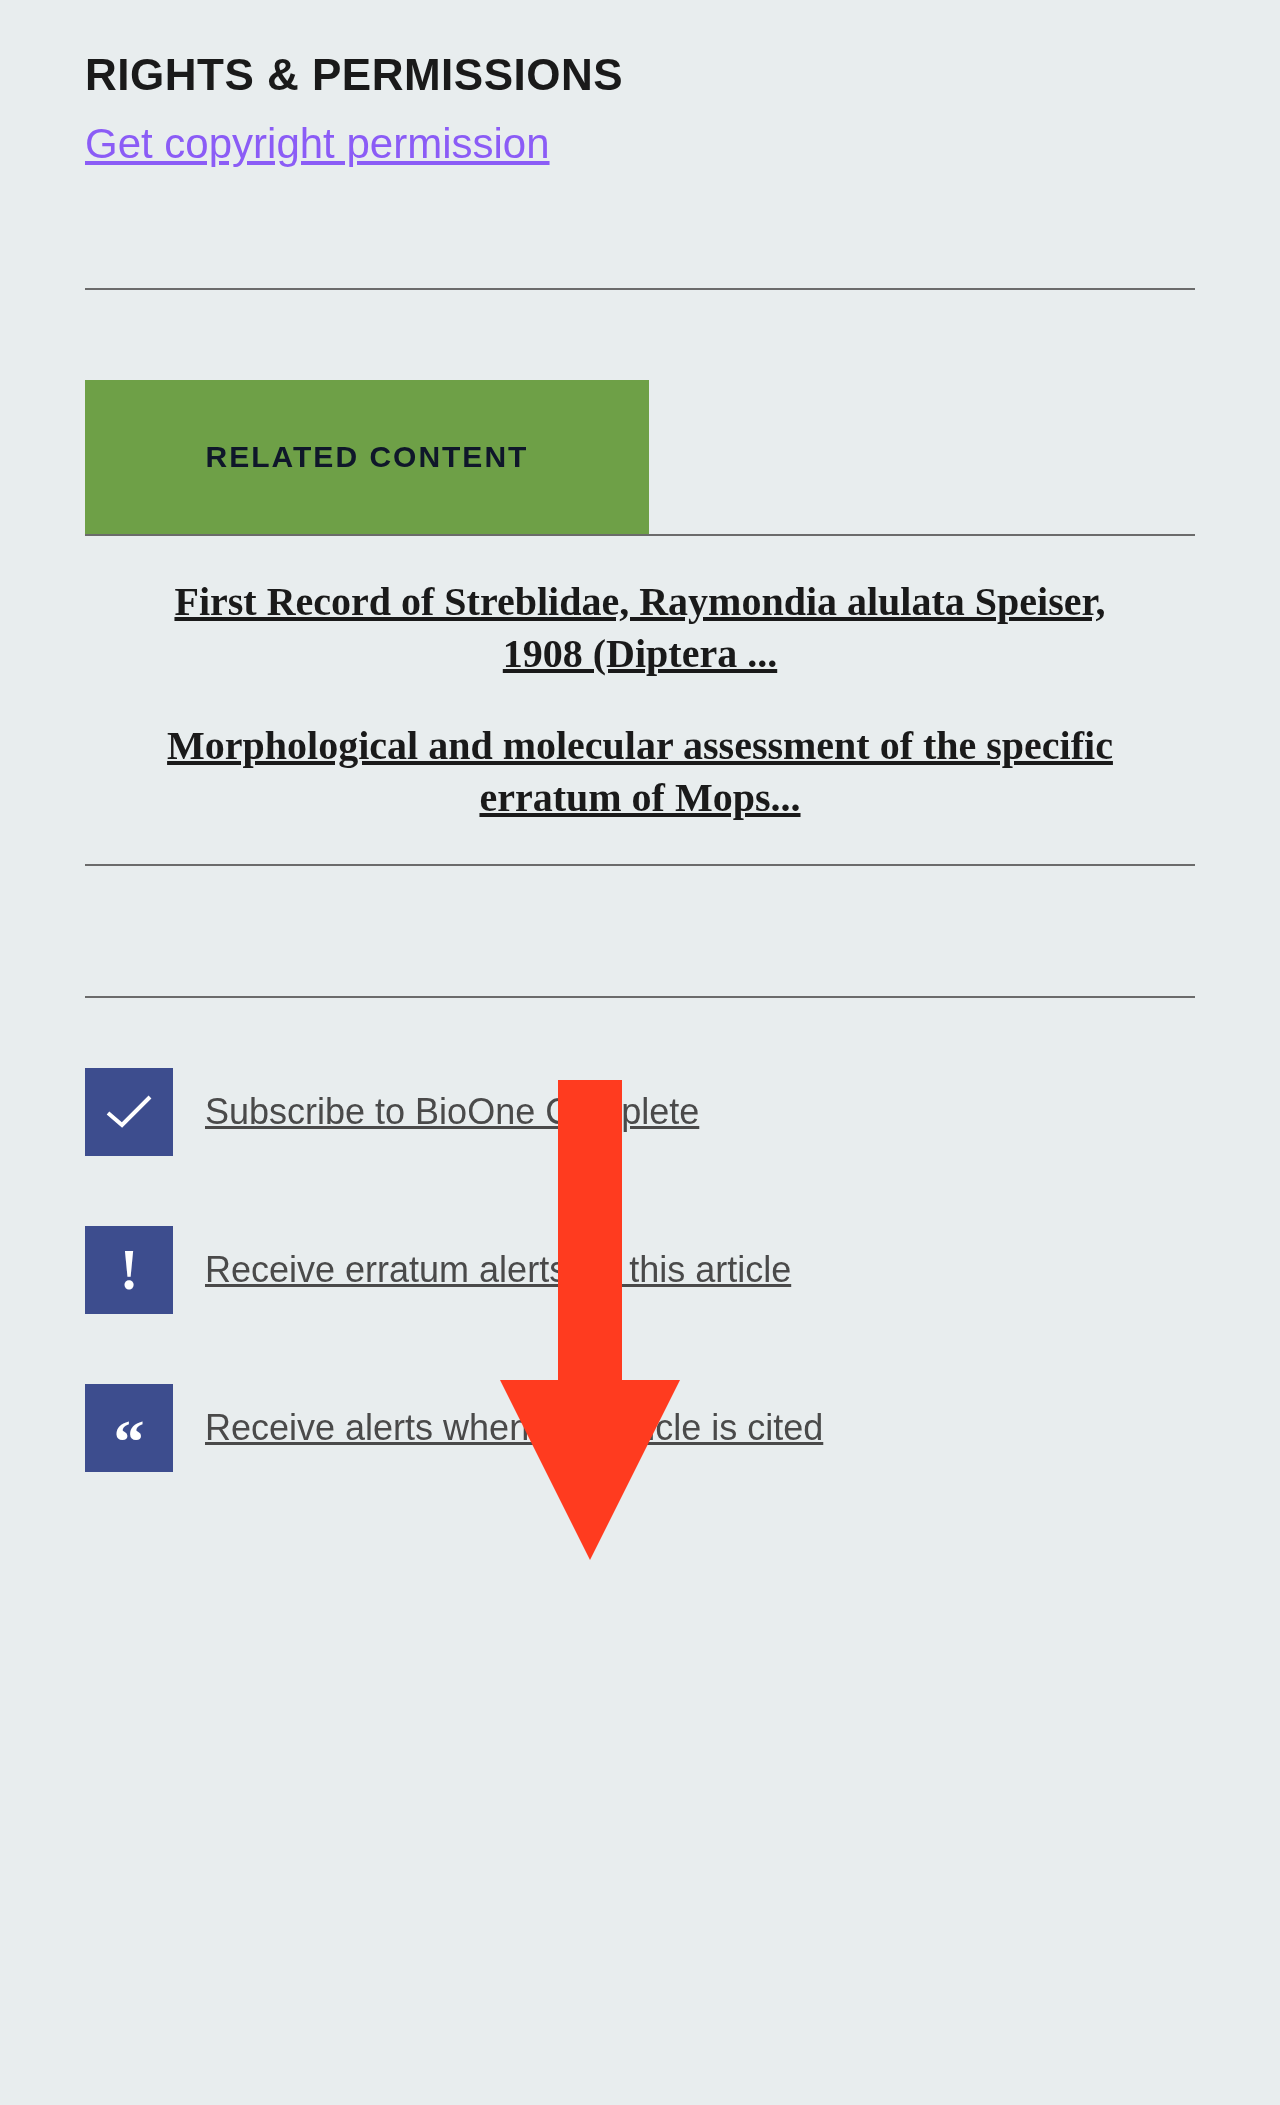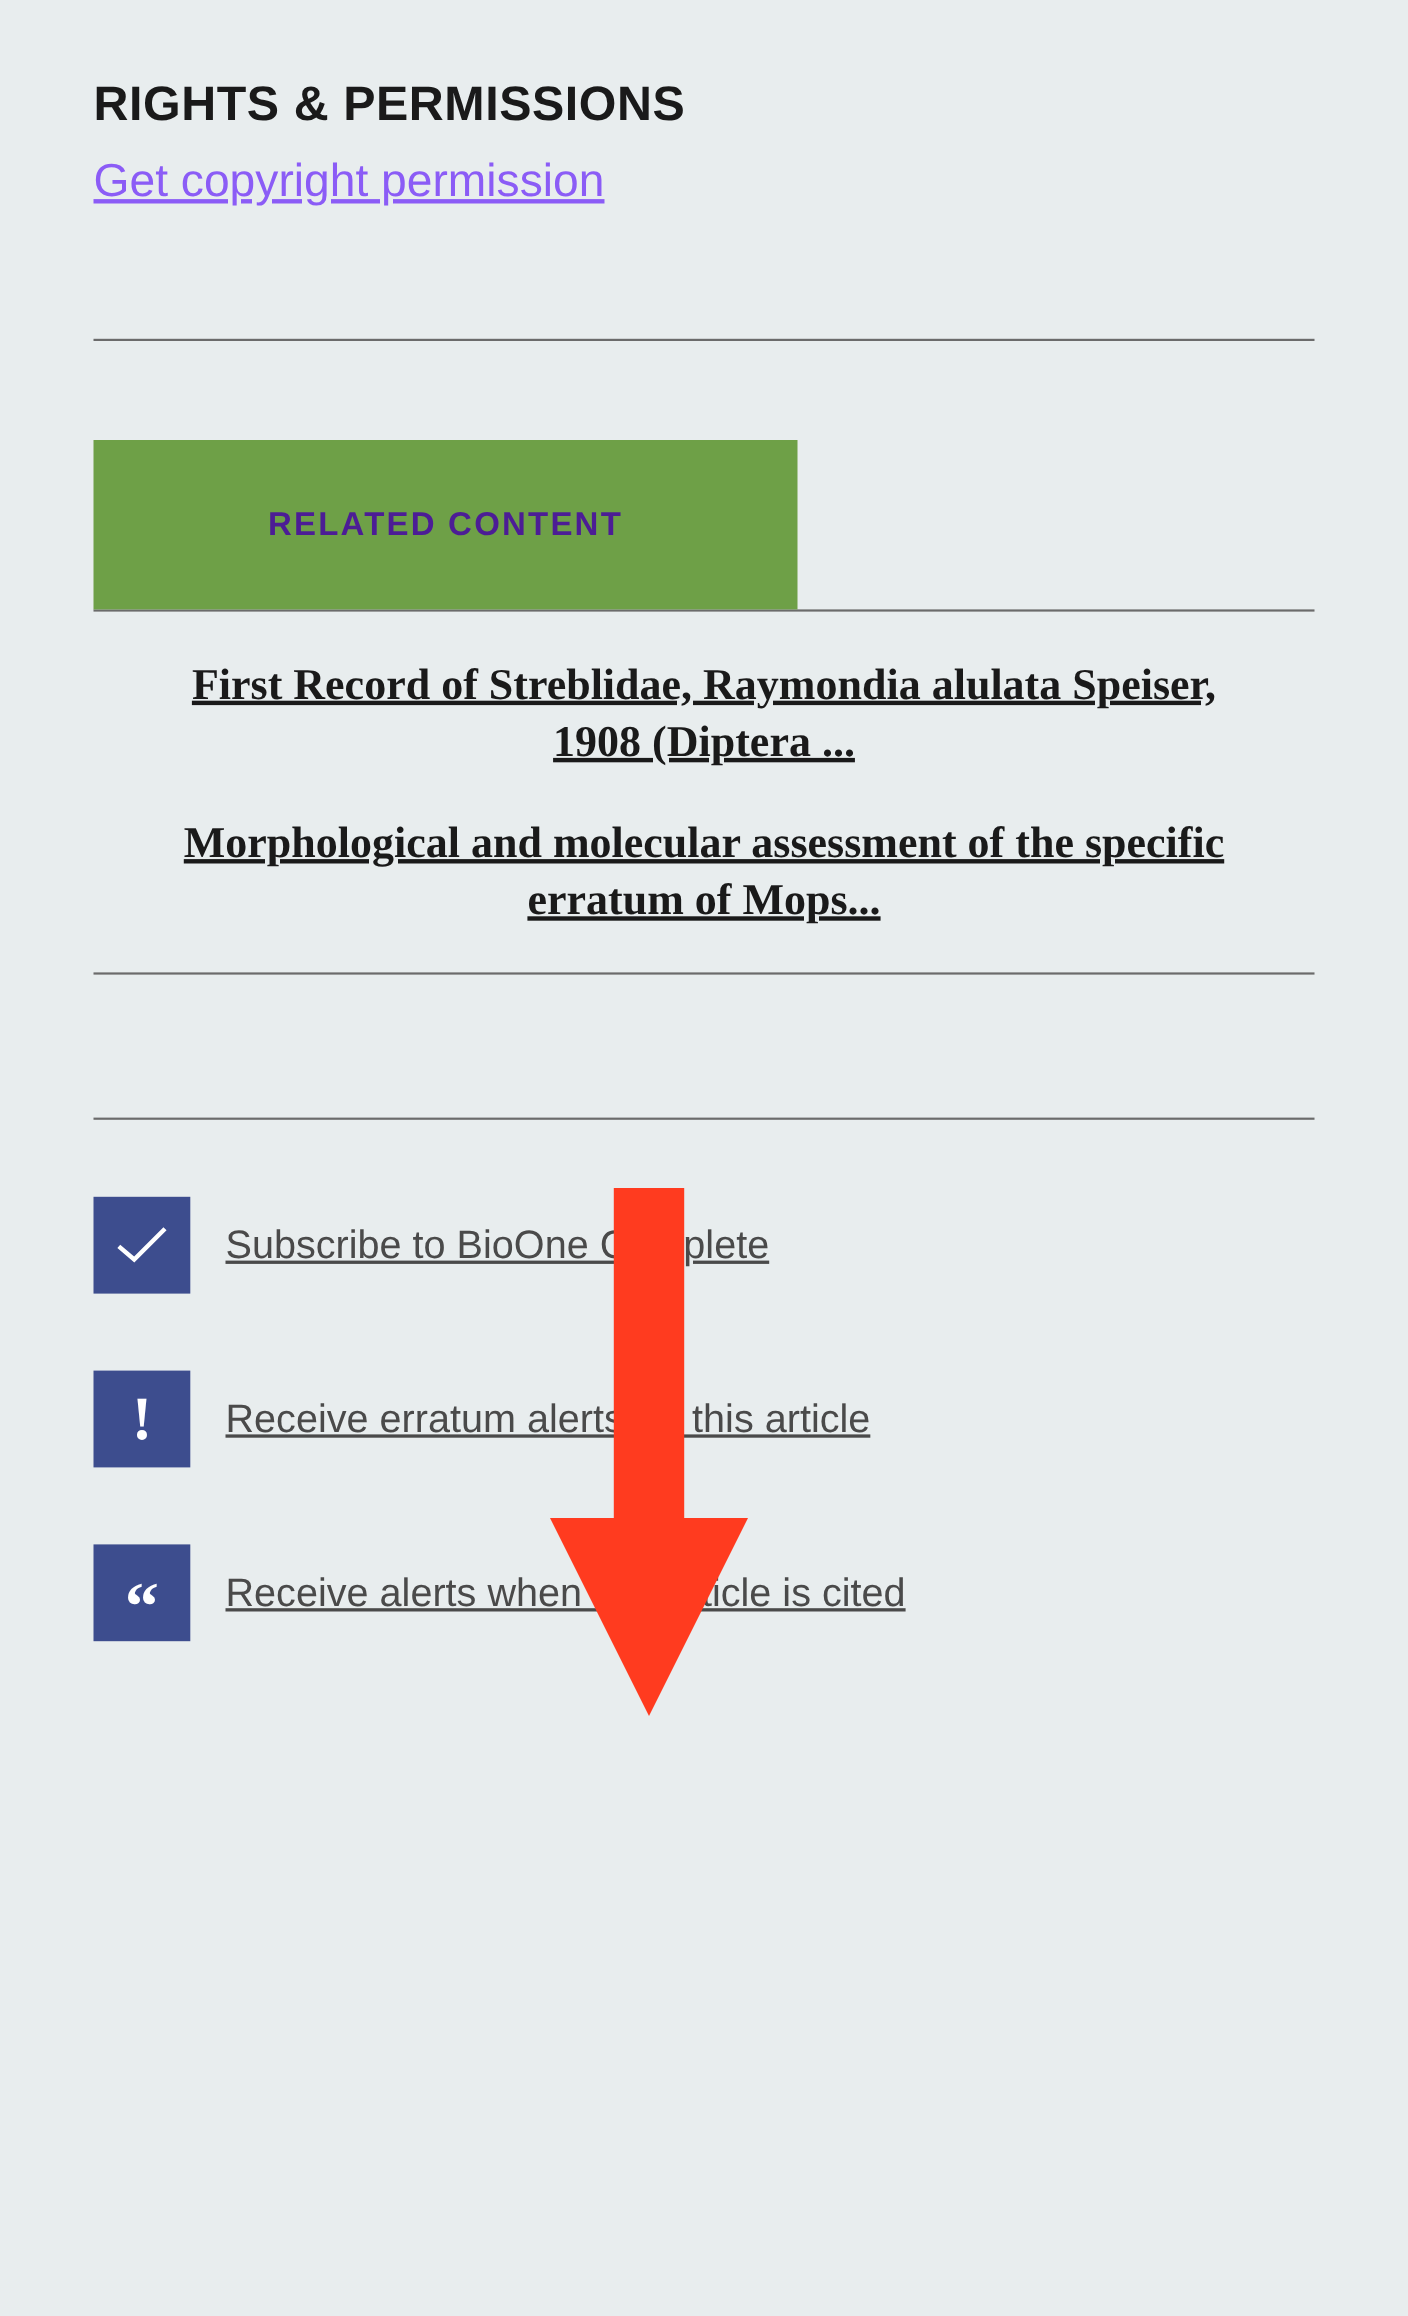--- a/index.html
+++ b/index.html
@@ -8,21 +8,21 @@
       box-sizing: border-box;
     }
     body {
       font-family: -apple-system, BlinkMacSystemFont, "Segoe UI", Helvetica, Arial, sans-serif;
       background: #e8edee;
       width: 1280px;
       height: 2105px;
       position: relative;
     }
     .container {
-      padding: 70px 85px 50px 85px;
+      padding: 50px 85px 50px 85px;
     }
     .section-title {
       font-size: 44px;
       font-weight: 800;
       color: #1a1a1a;
       letter-spacing: 0.5px;
       margin-bottom: 20px;
     }
     .copyright-link {
       font-size: 42px;
@@ -30,27 +30,27 @@
       text-decoration: underline;
       display: inline-block;
     }
     .divider {
       border: none;
       border-top: 2px solid #6b6b6b;
       margin: 120px 0 90px 0;
     }
     .related-tab {
       background: #6ea047;
-      color: #4c1d95;
+      color: #0f172a;
       font-size: 30px;
       font-weight: 800;
       letter-spacing: 2px;
       padding: 60px 70px;
       display: inline-block;
-      width: 640px;
+      width: 564px;
       text-align: center;
     }
     .tab-underline {
       border-top: 2px solid #6b6b6b;
       margin-bottom: 40px;
     }
     .related-items {
       padding: 0 48px;
     }
     .related-link {

